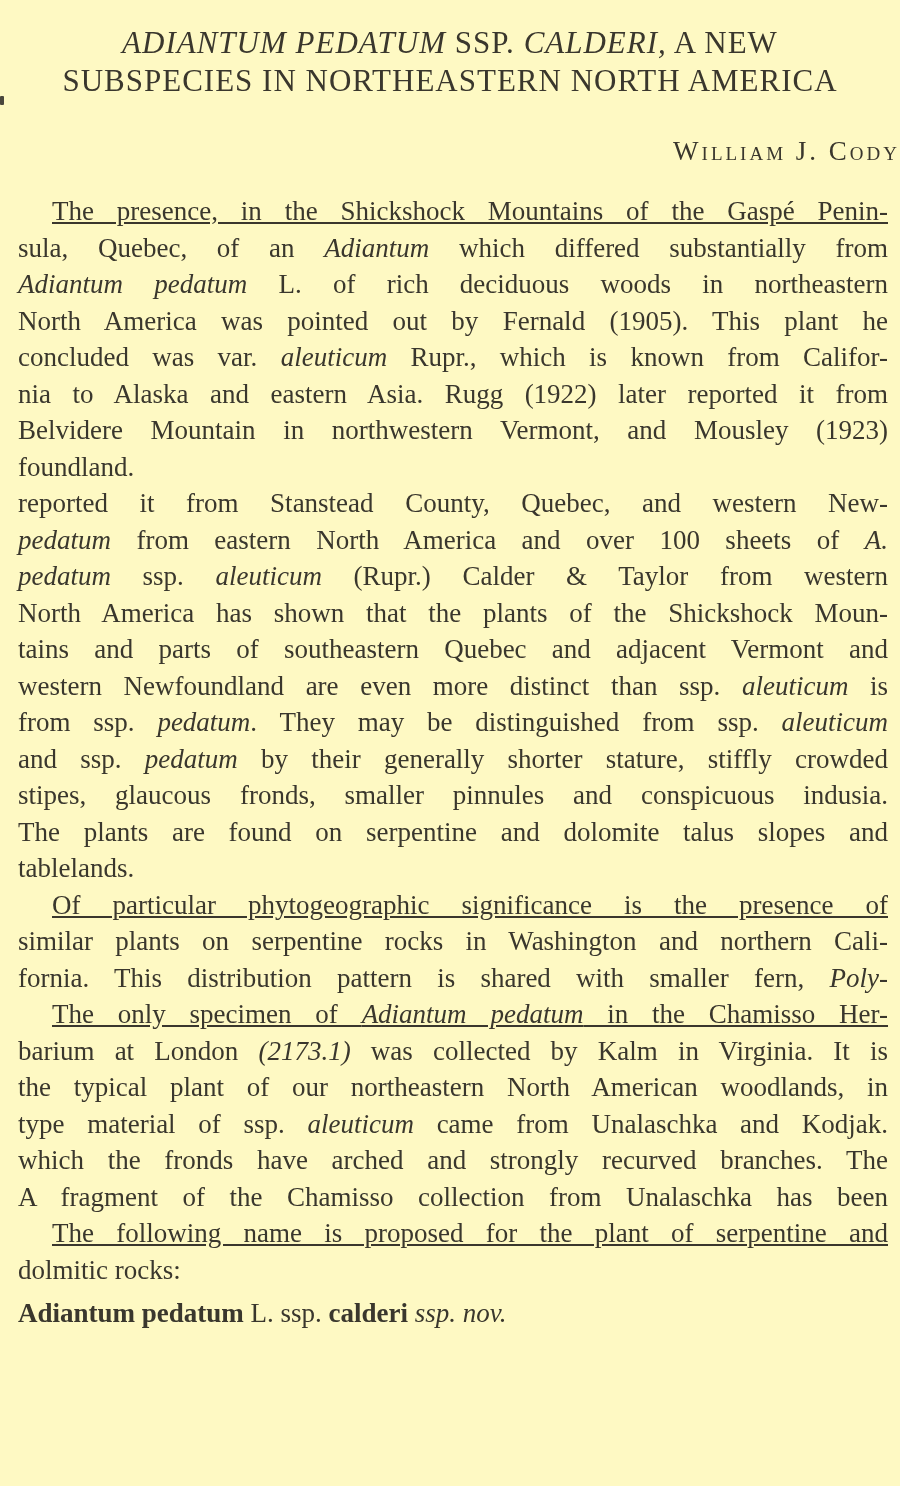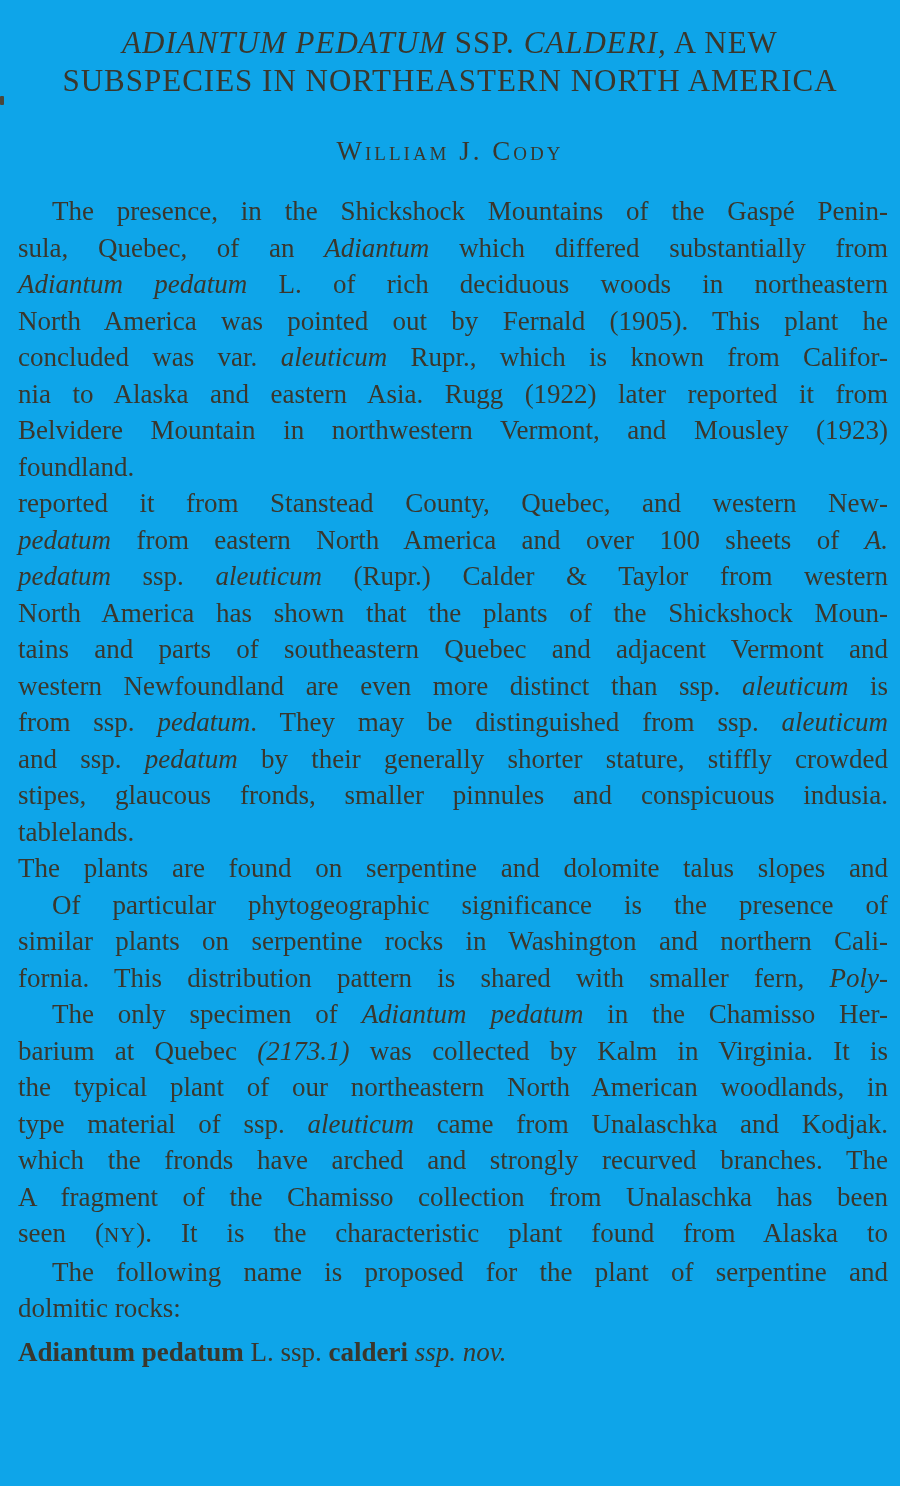--- a/index.html
+++ b/index.html
@@ -17,54 +17,54 @@
   .title {
     text-align: center;
     font-size: 31px;
     line-height: 38px;
     letter-spacing: 1px;
     font-weight: normal;
   }
   .title .line { text-align: center; text-align-last: center; }
   .author {
     margin-top: 36px;
-    text-align: center;
+    text-align: right;
     font-variant: small-caps;
     font-size: 27px;
     letter-spacing: 3px;
   }
   .body-text {
     margin-top: 26px;
     padding-left: 18px;
     padding-right: 12px;
     font-size: 27px;
     line-height: 36.5px;
   }
   .line {
     text-align: justify;
     text-align-last: left;
   }
   .line.just { text-align-last: justify; }
-  .line.ind { padding-left: 34px; }
+  .line.ind { padding-left: 34px; text-decoration: underline; }
   .i  { font-style: italic; }
   .b  { font-weight: bold; }
   .sc { font-size: 0.78em; letter-spacing: 1px; }
   .species { margin-top: 7px; }
   .speck {
     position: absolute;
     left: 0; top: 96px;
     width: 4px; height: 9px;
     background: #4a473c;
     border-radius: 1px;
   }
 </style>
 </head>
 <body>
 
-<div class="page" style="background: #0ea5e9; color: rgb(58, 55, 45);">
+<div class="page" style="background: #fef9c3; color: rgb(58, 55, 45);">
   <div class="speck"></div>
 
   <div class="title">
       <div class="line"><span class="i">ADIANTUM PEDATUM</span><span> SSP. </span><span class="i">CALDERI,</span><span> A NEW</span></div>
       <div class="line"><span>SUBSPECIES IN NORTHEASTERN NORTH AMERICA</span></div>
     </div>
 
   <div class="author">William J. Cody</div>
 
   <div class="body-text">
@@ -78,32 +78,31 @@
       <div class="line"><span>foundland.</span></div>
       <div class="line just"><span>reported it from Stanstead County, Quebec, and western New-</span></div>
       <div class="line just"><span class="i">pedatum</span><span> from eastern North America and over 100 sheets of </span><span class="i">A.</span></div>
       <div class="line just"><span class="i">pedatum</span><span> ssp. </span><span class="i">aleuticum</span><span> (Rupr.) Calder &amp; Taylor from western</span></div>
       <div class="line just"><span>North America has shown that the plants of the Shickshock Moun-</span></div>
       <div class="line just"><span>tains and parts of southeastern Quebec and adjacent Vermont and</span></div>
       <div class="line just"><span>western Newfoundland are even more distinct than ssp. </span><span class="i">aleuticum</span><span> is</span></div>
       <div class="line just"><span>from ssp. </span><span class="i">pedatum</span><span>. They may be distinguished from ssp. </span><span class="i">aleuticum</span></div>
       <div class="line just"><span>and ssp. </span><span class="i">pedatum</span><span> by their generally shorter stature, stiffly crowded</span></div>
       <div class="line just"><span>stipes, glaucous fronds, smaller pinnules and conspicuous indusia.</span></div>
+      <div class="line just"><span>The plants are found on serpentine and dolomite talus slopes and</span></div>
       <div class="line"><span>tablelands.</span></div>
-      <div class="line just"><span>The plants are found on serpentine and dolomite talus slopes and</span></div>
       <div class="line just ind"><span>Of particular phytogeographic significance is the presence of</span></div>
       <div class="line just"><span>similar plants on serpentine rocks in Washington and northern Cali-</span></div>
       <div class="line just"><span>fornia. This distribution pattern is shared with smaller fern, </span><span class="i">Poly-</span></div>
       <div class="line just ind"><span>The only specimen of </span><span class="i">Adiantum pedatum</span><span> in the Chamisso Her-</span></div>
-      <div class="line just"><span>barium at Quebec </span><span class="i">(2173.1)</span><span> was collected by Kalm in Virginia. It is</span></div>
+      <div class="line just"><span>barium at London </span><span class="i">(2173.1)</span><span> was collected by Kalm in Virginia. It is</span></div>
       <div class="line just"><span>the typical plant of our northeastern North American woodlands, in</span></div>
       <div class="line just"><span>type material of ssp. </span><span class="i">aleuticum</span><span> came from Unalaschka and Kodjak.</span></div>
       <div class="line just"><span>which the fronds have arched and strongly recurved branches. The</span></div>
       <div class="line just"><span>A fragment of the Chamisso collection from Unalaschka has been</span></div>
-      <div class="line just"><span>seen (</span><span class="sc">NY</span><span>). It is the characteristic plant found from Alaska to</span></div>
       <div class="line just ind"><span>The following name is proposed for the plant of serpentine and</span></div>
       <div class="line"><span>dolmitic rocks:</span></div>
     </div>
 
   <div class="body-text species">
       <div class="line"><span class="b">Adiantum pedatum</span><span> L. ssp. </span><span class="b">calderi</span><span> </span><span class="i">ssp. nov.</span></div>
     </div>
 </div>
 
 </body></html>

